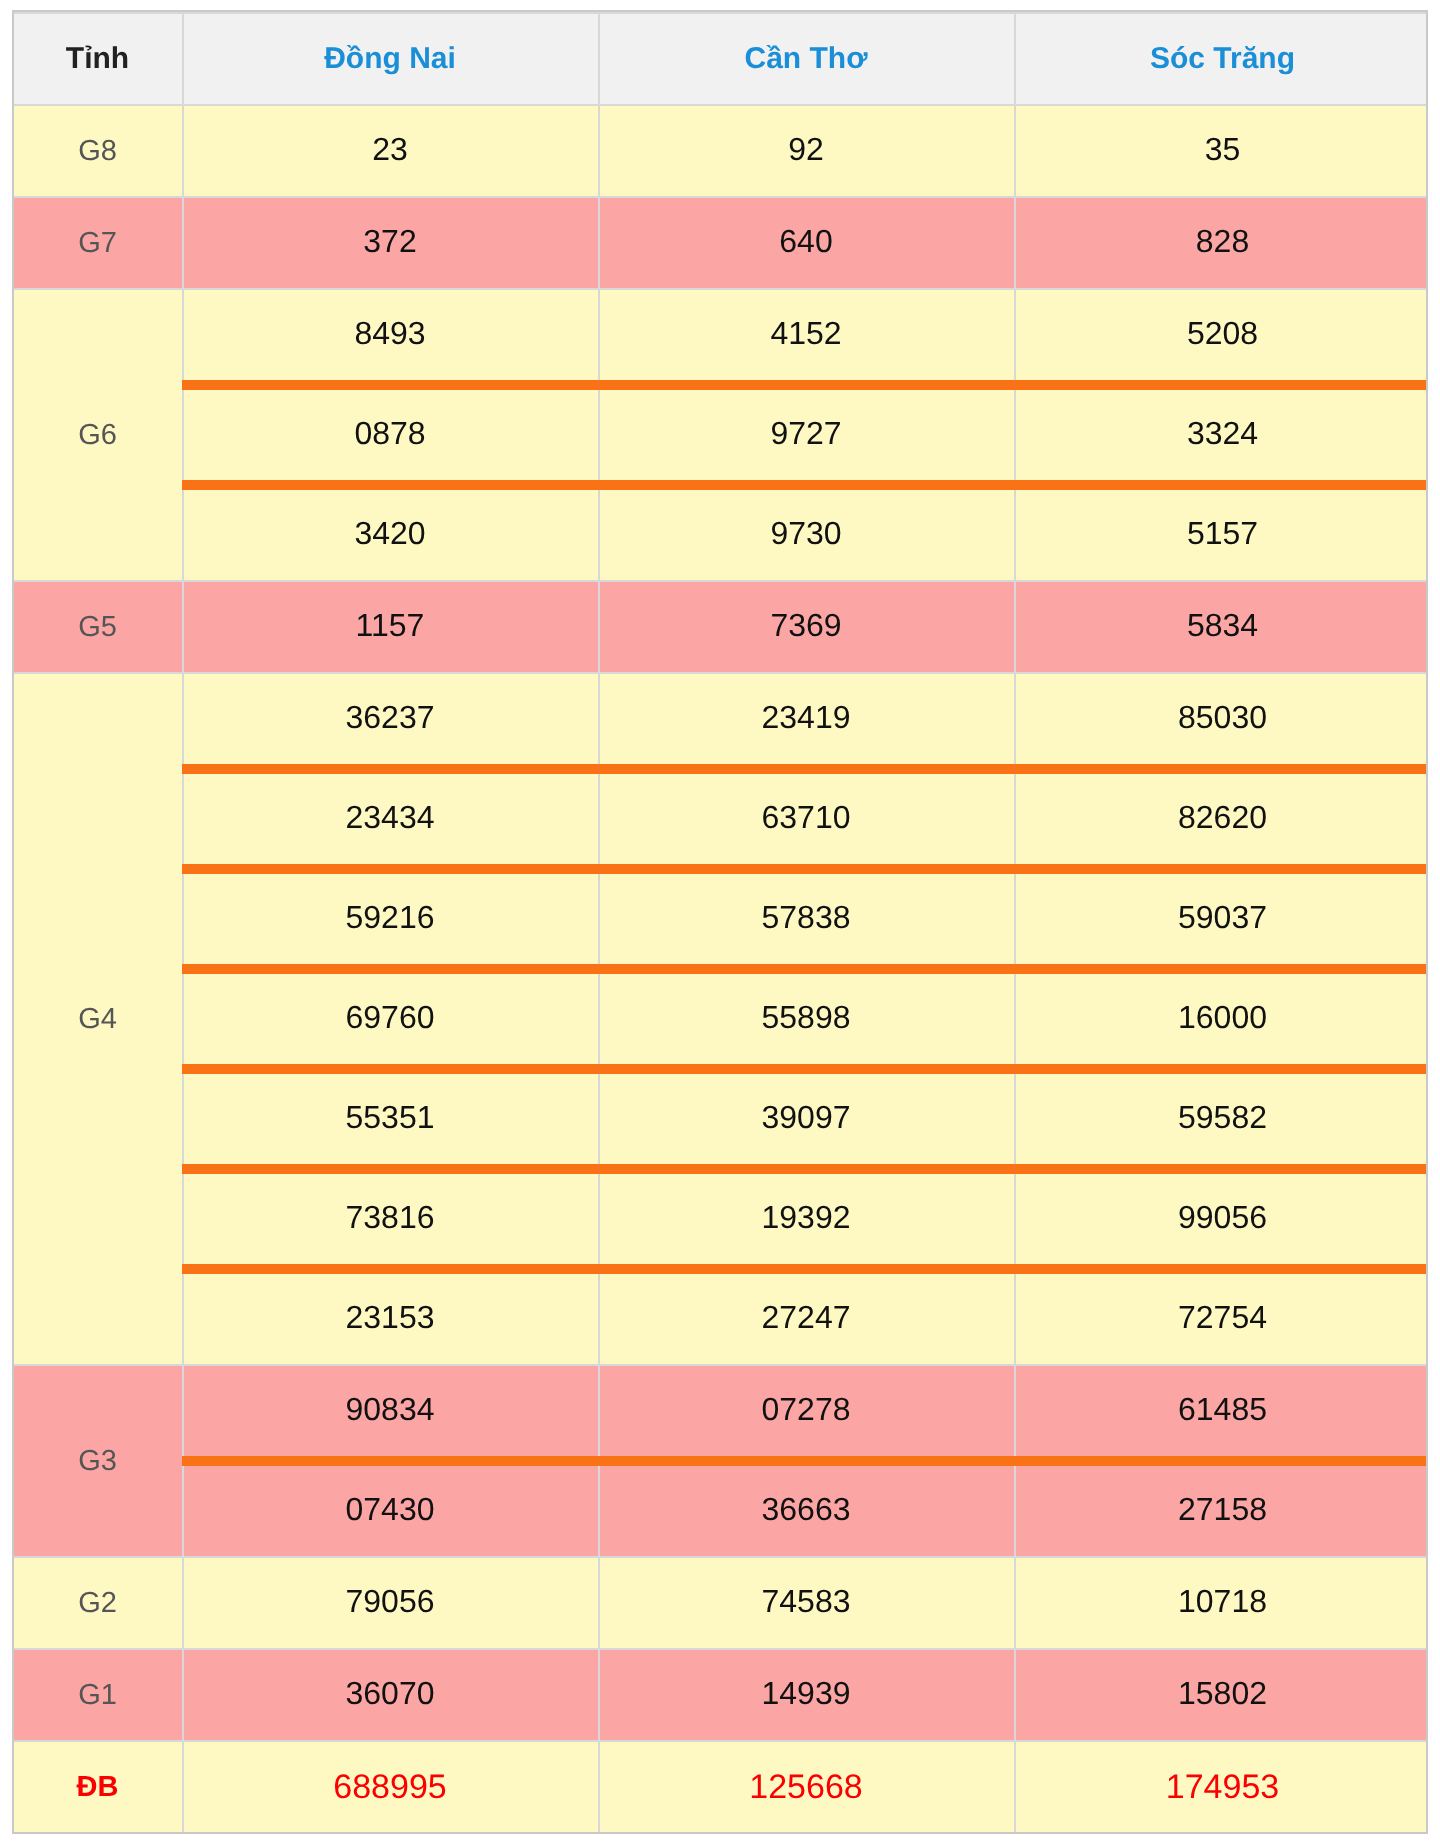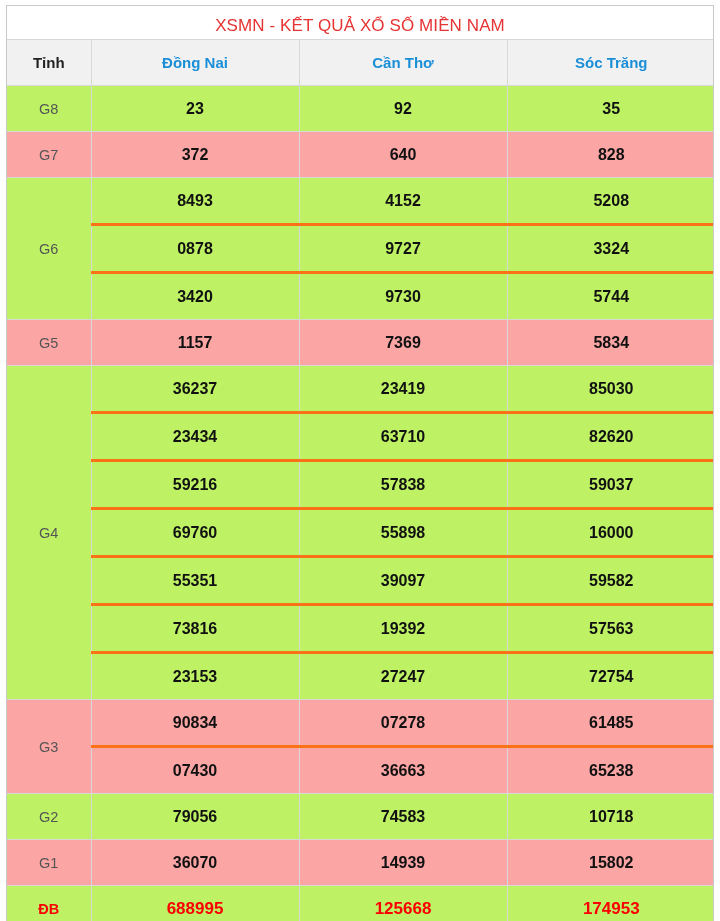--- a/index.html
+++ b/index.html
@@ -94,56 +94,53 @@
     font-weight: bold;
   }
   th.th-prov .prov-link {
     color: #1a8fd8;
     font-size: 15px;
     font-weight: bold;
     cursor: pointer;
   }
 
   tbody tr.band-gray > td { background: #fca5a5; }
-  tbody tr.band-white > td { background: #bef264; }
+  tbody tr.band-white > td { background: #fef9c3; }
 
   td.label-cell {
     color: #555555;
     font-size: 14.5px;
     font-weight: 400;
     background: inherit;
   }
   td.num {
     color: #111111;
     font-size: 16px;
-    font-weight: bold;
+    font-weight: normal;
     height: 45px;
   }
   tr.sub > td.num {
-    border-top: 3px solid #f97316;
+    border-top: 5px solid #f97316;
   }
   tr.group-start > td {
     border-top: 1px solid #d8d8d8;
   }
   tr.db td.label-cell,
   tr.db td.num {
     color: #fb0000;
   }
   tr.db td.label-cell { font-weight: bold; font-size: 14.5px; }
   tr.db td.num { font-size: 17px; }
 </style>
 </head>
 <body>
 
 <div class="page">
   <div class="card">
 
-    <div class="title-bar">
-      <div class="title">XSMN - KẾT QUẢ XỔ SỐ MIỀN NAM</div>
-    </div>
 
 
     <table class="results">
       <colgroup>
         <col class="c-label">
           <col class="c-val">
           <col class="c-val">
           <col class="c-val">
       </colgroup>
       <thead>
@@ -174,21 +171,21 @@
             <td class="num">5208</td>
           </tr>
           <tr class="band-white sub">
             <td class="num">0878</td>
             <td class="num">9727</td>
             <td class="num">3324</td>
           </tr>
           <tr class="band-white sub">
             <td class="num">3420</td>
             <td class="num">9730</td>
-            <td class="num">5744</td>
+            <td class="num">5157</td>
           </tr>
           <tr class="band-gray group-start">
             <td class="label-cell" rowspan="1">G5</td>
             <td class="num">1157</td>
             <td class="num">7369</td>
             <td class="num">5834</td>
           </tr>
           <tr class="band-white group-start">
             <td class="label-cell" rowspan="7">G4</td>
             <td class="num">36237</td>
@@ -211,37 +208,37 @@
             <td class="num">16000</td>
           </tr>
           <tr class="band-white sub">
             <td class="num">55351</td>
             <td class="num">39097</td>
             <td class="num">59582</td>
           </tr>
           <tr class="band-white sub">
             <td class="num">73816</td>
             <td class="num">19392</td>
-            <td class="num">57563</td>
+            <td class="num">99056</td>
           </tr>
           <tr class="band-white sub">
             <td class="num">23153</td>
             <td class="num">27247</td>
             <td class="num">72754</td>
           </tr>
           <tr class="band-gray group-start">
             <td class="label-cell" rowspan="2">G3</td>
             <td class="num">90834</td>
             <td class="num">07278</td>
             <td class="num">61485</td>
           </tr>
           <tr class="band-gray sub">
             <td class="num">07430</td>
             <td class="num">36663</td>
-            <td class="num">65238</td>
+            <td class="num">27158</td>
           </tr>
           <tr class="band-white group-start">
             <td class="label-cell" rowspan="1">G2</td>
             <td class="num">79056</td>
             <td class="num">74583</td>
             <td class="num">10718</td>
           </tr>
           <tr class="band-gray group-start">
             <td class="label-cell" rowspan="1">G1</td>
             <td class="num">36070</td>

